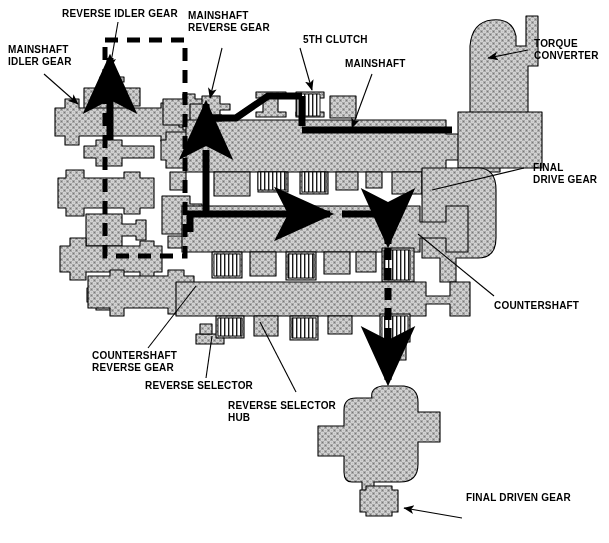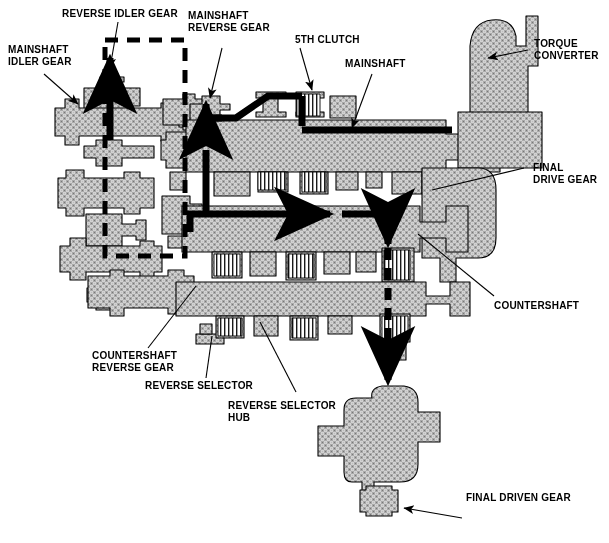--- a/index.html
+++ b/index.html
@@ -194,21 +194,21 @@
       <path d="M296,392 L260,322"></path>
       <path d="M462,518 L404,508" marker-end="url(#ahthin)"></path>
     </g>
   </svg>
 
   <div class="callout" style="left:8px;  top:44px;">MAINSHAFT
 IDLER GEAR</div>
   <div class="callout" style="left:62px; top:8px;">REVERSE IDLER GEAR</div>
   <div class="callout" style="left:188px;top:10px;">MAINSHAFT
 REVERSE GEAR</div>
-  <div class="callout" style="left:295px;top:34px;">5TH CLUTCH</div>
+  <div class="callout" style="left:303px;top:34px;">5TH CLUTCH</div>
   <div class="callout" style="left:345px;top:58px;">MAINSHAFT</div>
   <div class="callout" style="left:534px;top:38px;">TORQUE
 CONVERTER</div>
   <div class="callout" style="left:533px;top:162px;">FINAL
 DRIVE GEAR</div>
   <div class="callout" style="left:494px;top:300px;">COUNTERSHAFT</div>
   <div class="callout" style="left:92px; top:350px;">COUNTERSHAFT
 REVERSE GEAR</div>
   <div class="callout" style="left:145px;top:380px;">REVERSE SELECTOR</div>
   <div class="callout" style="left:228px;top:400px;">REVERSE SELECTOR

